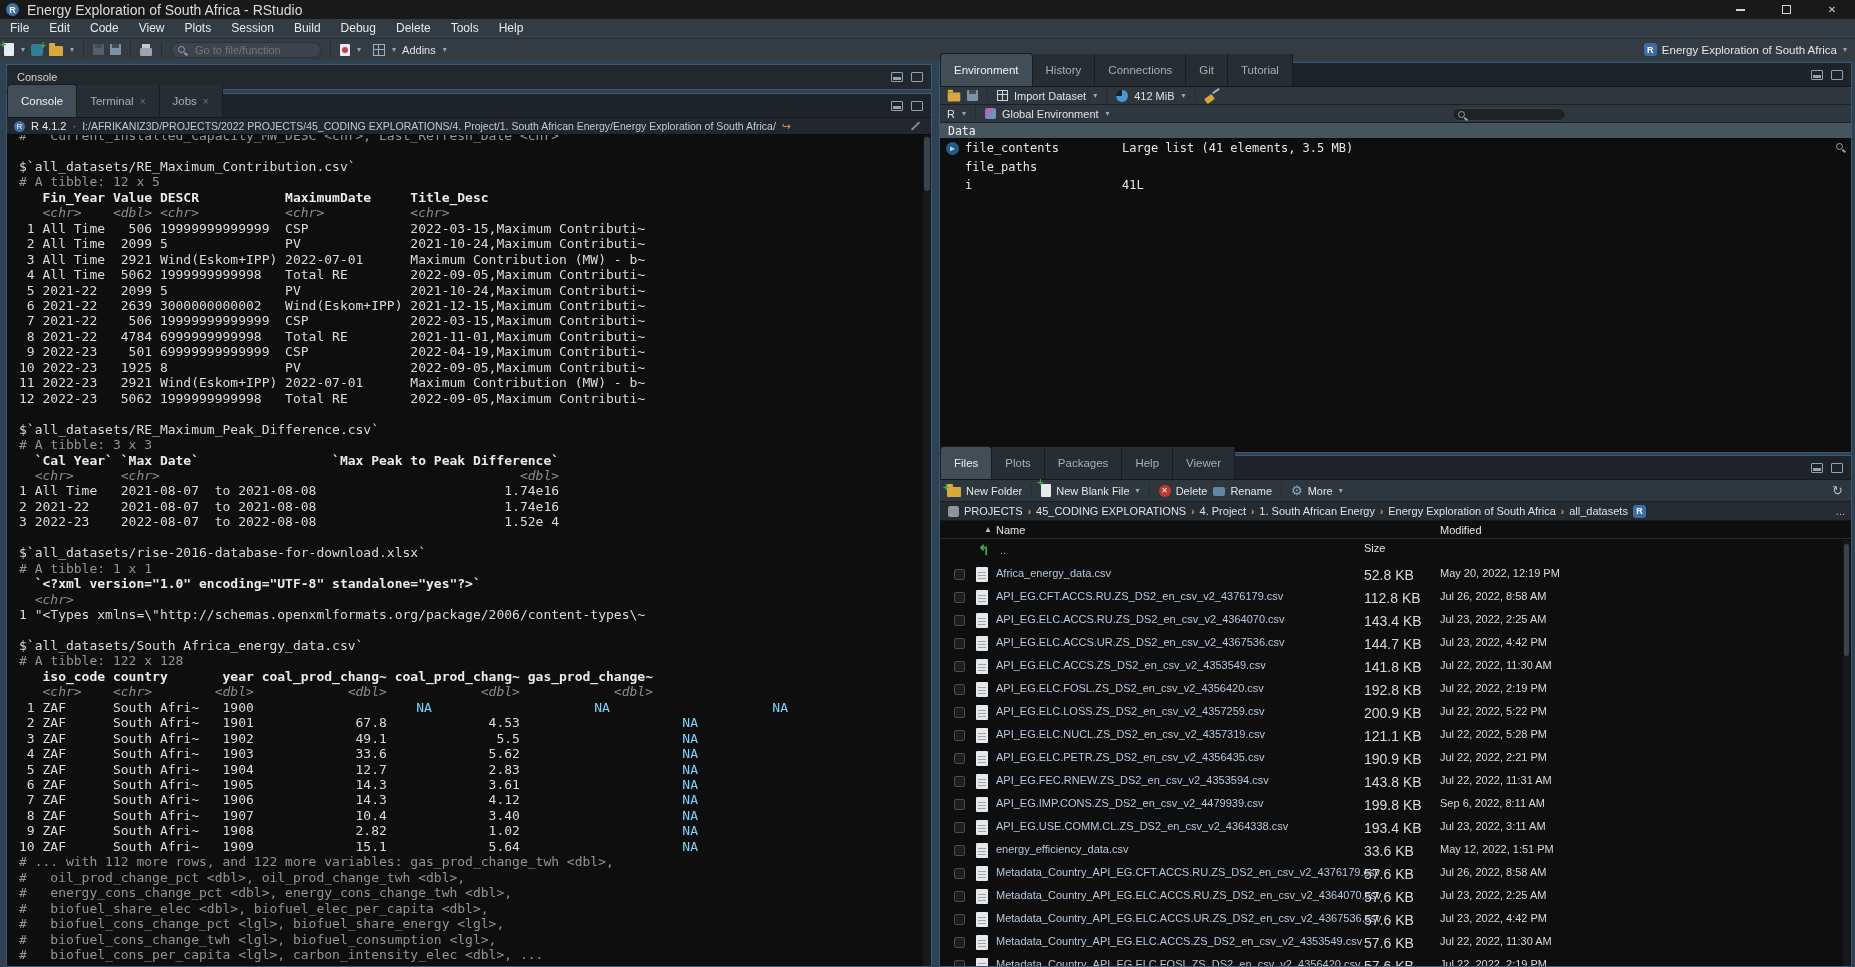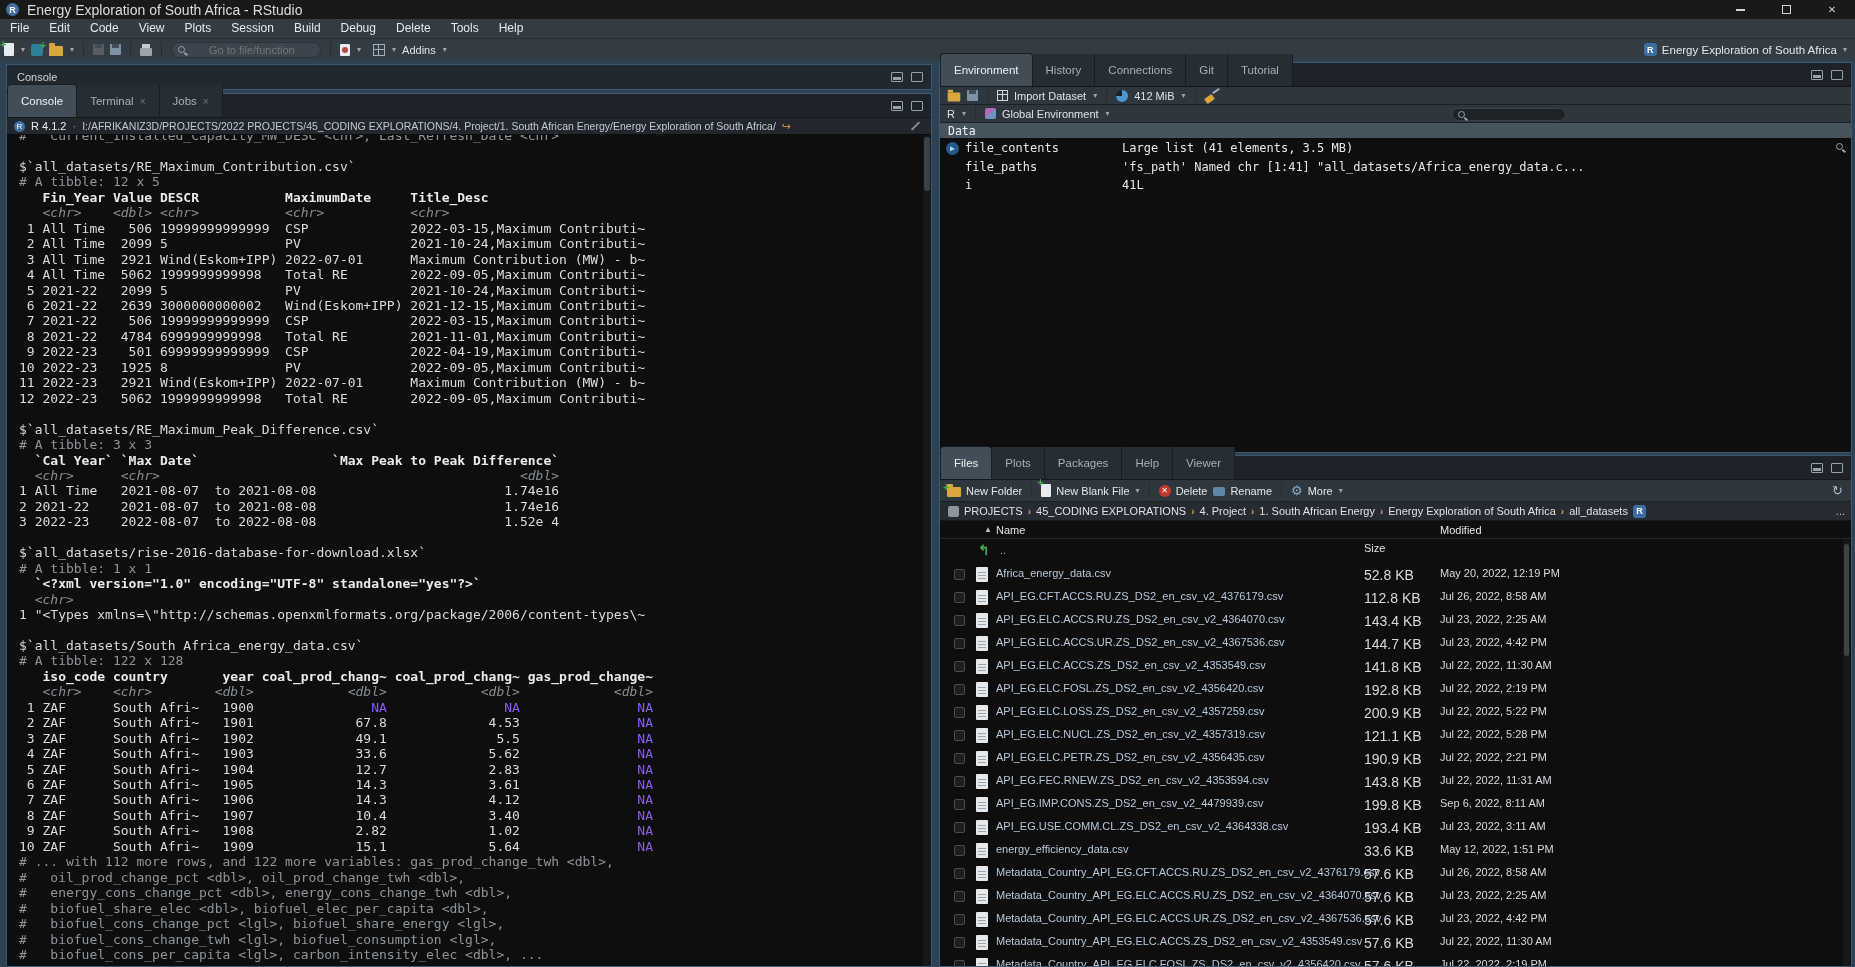--- a/index.html
+++ b/index.html
@@ -30,21 +30,21 @@
   .ic-proj{width:12px;height:12px;background:#2f7f96;border-radius:2px;position:relative;}
   .ic-proj .plus{position:absolute;right:-3px;top:-4px;color:#3fae49;font-size:10px;font-weight:bold;}
   .ic-folder{width:14px;height:10px;background:#d8a83c;border-radius:1px;position:relative;margin-top:2px;}
   .ic-folder::before{content:"";position:absolute;left:0;top:-3px;width:6px;height:3px;background:#d8a83c;border-radius:1px 1px 0 0;}
   .ic-disk{width:11px;height:11px;background:#7d93a5;border-radius:1px;position:relative;}
   .ic-disk::after{content:"";position:absolute;left:2px;top:0;width:7px;height:4px;background:#414d57;}
   .ic-disk.dim{background:#565e66;}
   .ic-print{width:12px;height:8px;background:#9aa4ac;border-radius:1px;position:relative;margin-top:4px;}
   .ic-print::before{content:"";position:absolute;left:2px;top:-4px;width:8px;height:4px;background:#c3cad0;}
   .goto{width:150px;height:16px;background:#3c454d;border:1px solid #2a3238;border-radius:8px;
-        display:flex;align-items:center;padding:0 6px;gap:22px;}
+        display:flex;align-items:center;padding:0 6px;gap:8px;}
   .goto input{background:transparent;border:none;outline:none;color:#98a2aa;font-size:11px;width:110px;
               font-family:"Liberation Sans",sans-serif;}
   .mag{width:7px;height:7px;border:1.5px solid #98a2aa;border-radius:50%;position:relative;flex:none;}
   .mag::after{content:"";position:absolute;left:5px;top:6px;width:4px;height:1.5px;background:#98a2aa;transform:rotate(40deg);}
   .ic-compile{width:10px;height:12px;background:#e8ebee;border-radius:1px;position:relative;}
   .ic-compile::after{content:"";position:absolute;left:2px;top:3px;width:6px;height:6px;background:#b5484d;border-radius:50%;}
   .ic-grid{width:12px;height:12px;border:1px solid #9fb0bd;position:relative;}
   .ic-grid::before{content:"";position:absolute;left:4px;top:0;bottom:0;width:1px;background:#9fb0bd;}
   .ic-grid::after{content:"";position:absolute;top:4px;left:0;right:0;height:1px;background:#9fb0bd;}
   .lbl{color:#dfe3e6;}
@@ -76,21 +76,21 @@
   .vpath{color:#c3cad0;font-size:10.5px;}
   .varrow{color:#cf8b45;font-size:11px;}
   .vpencil{margin-left:auto;margin-right:10px;width:11px;height:2px;background:#8a9199;transform:rotate(-45deg);}
   .console-out{position:absolute;left:0;top:41px;right:8px;bottom:0;overflow:hidden;padding-left:12px;
                font-family:"DejaVu Sans Mono",monospace;font-size:13px;line-height:15.45px;white-space:pre;}
   .console-out .cline:first-child{margin-top:-7px;}
   .cline.out,.cline.data{color:#d9dbdd;}
   .cline.dim{color:#8e959b;}
   .cline.type{color:#878e94;font-style:italic;}
   .cline.hdr{color:#e8eaec;font-weight:bold;}
-  .na{color:#8b5cf6;}
+  .na{color:#7dd3fc;margin-left:45px;}
   .vscroll{position:absolute;top:41px;right:0;width:8px;bottom:0;background:#16191c;}
   .vscroll .thumb{position:absolute;left:1px;right:1px;border-radius:3px;background:#3a424a;}
   
   .subbar{position:relative;height:18px;background:#2e373e;border-bottom:1px solid #1a2025;
           display:flex;align-items:center;gap:6px;padding-left:7px;font-size:11px;}
   .ic-table{width:11px;height:11px;border:1px solid #cfd8de;position:relative;}
   .ic-table::before{content:"";position:absolute;left:0;right:0;top:3px;height:1px;background:#cfd8de;}
   .ic-table::after{content:"";position:absolute;top:0;bottom:0;left:4px;width:1px;background:#cfd8de;}
   .ic-pie{width:12px;height:12px;border-radius:50%;background:conic-gradient(#4a97cf 0 265deg,#15212c 265deg 360deg);}
   .broom{position:relative;width:15px;height:14px;}
@@ -310,21 +310,20 @@
     </div>
     <div class="sect">Data</div>
     <div class="envrow">
       <span class="expander">▶</span>
       <span class="ename">file_contents</span>
       <span class="eval">Large list (41 elements,  3.5 MB)</span>
       <span class="mag rowmag"></span>
     </div>
     <div class="envrow" style="height:18px;">
       <span class="ename">file_paths</span>
-      <span class="eval">'fs_path' Named chr [1:41] "all_datasets/Africa_energy_data.c...</span>
     </div>
     <div class="envrow" style="height:18px;">
       <span class="ename">i</span>
       <span class="eval">41L</span>
     </div>
   </div>
 
   <div class="files-pane pane">
     <div class="tabstrip" id="files-tabs">
         <div class="tab active">

